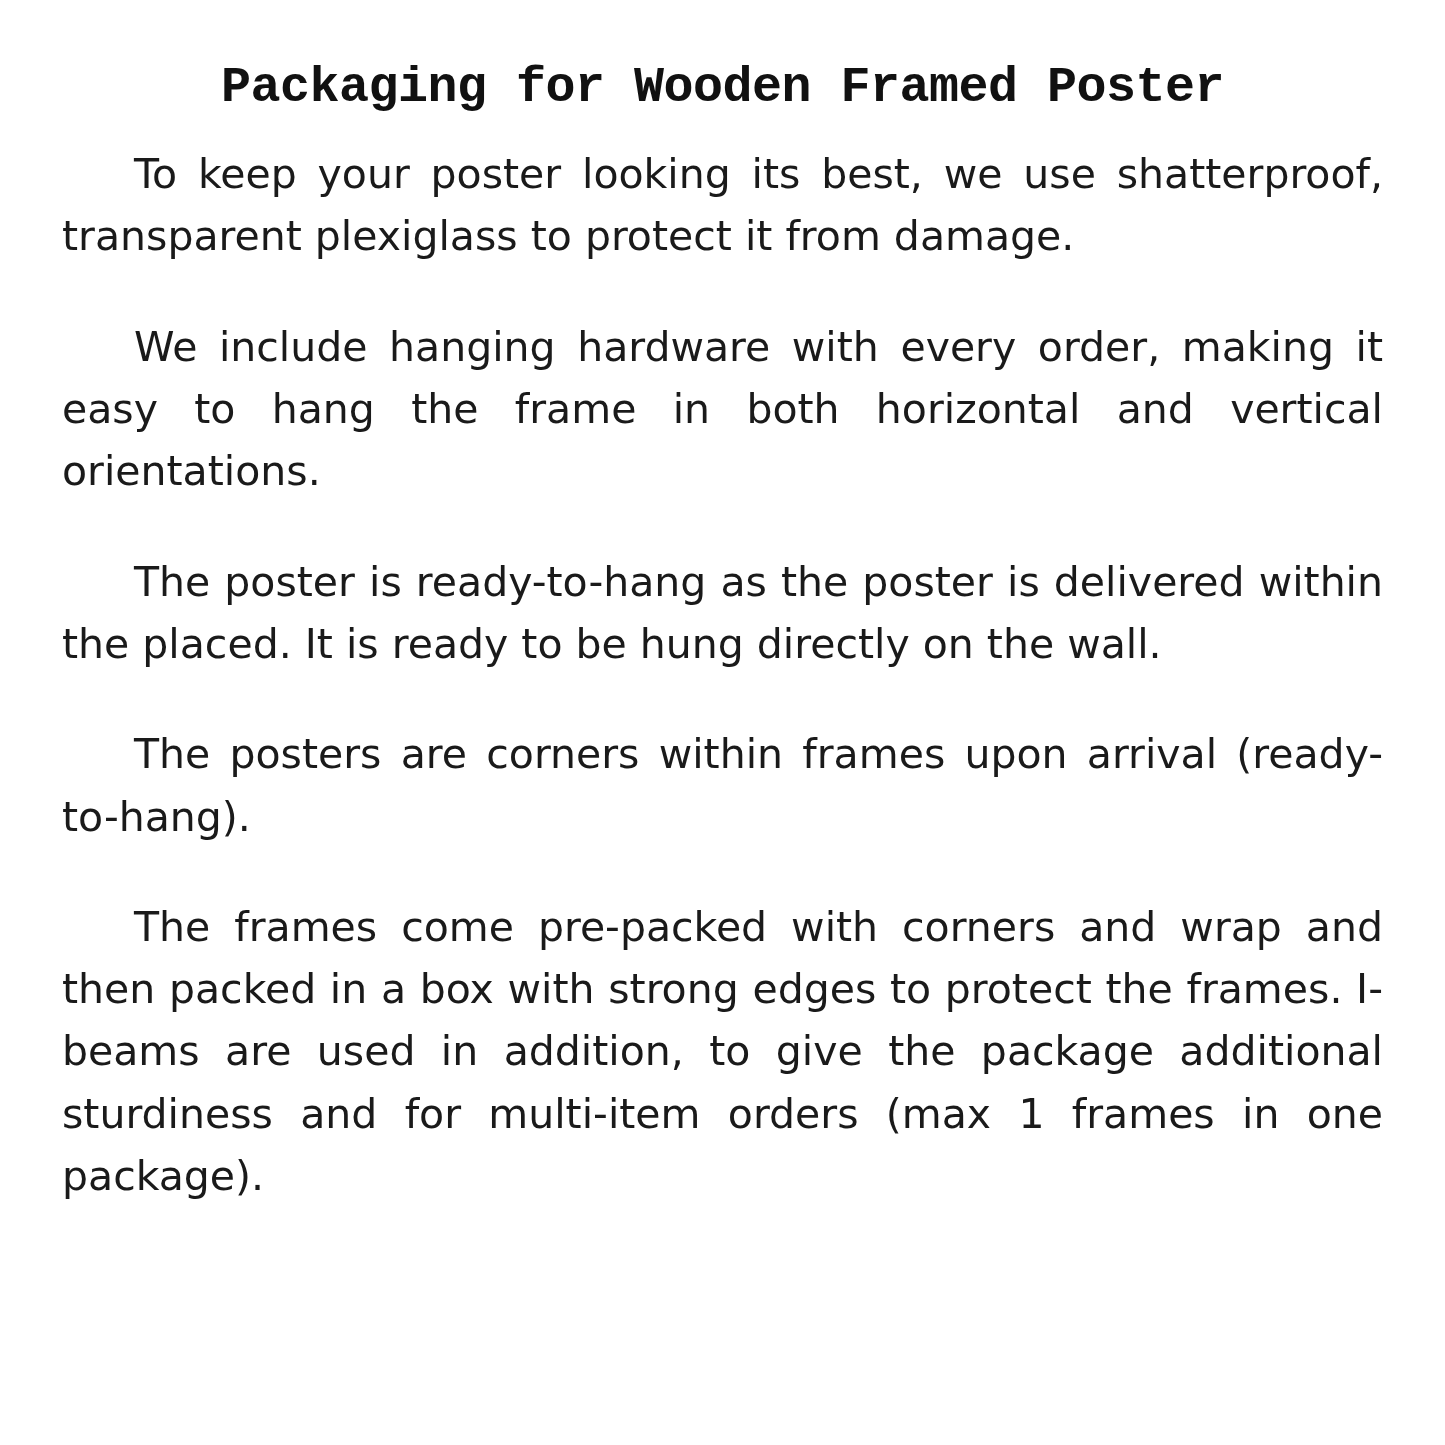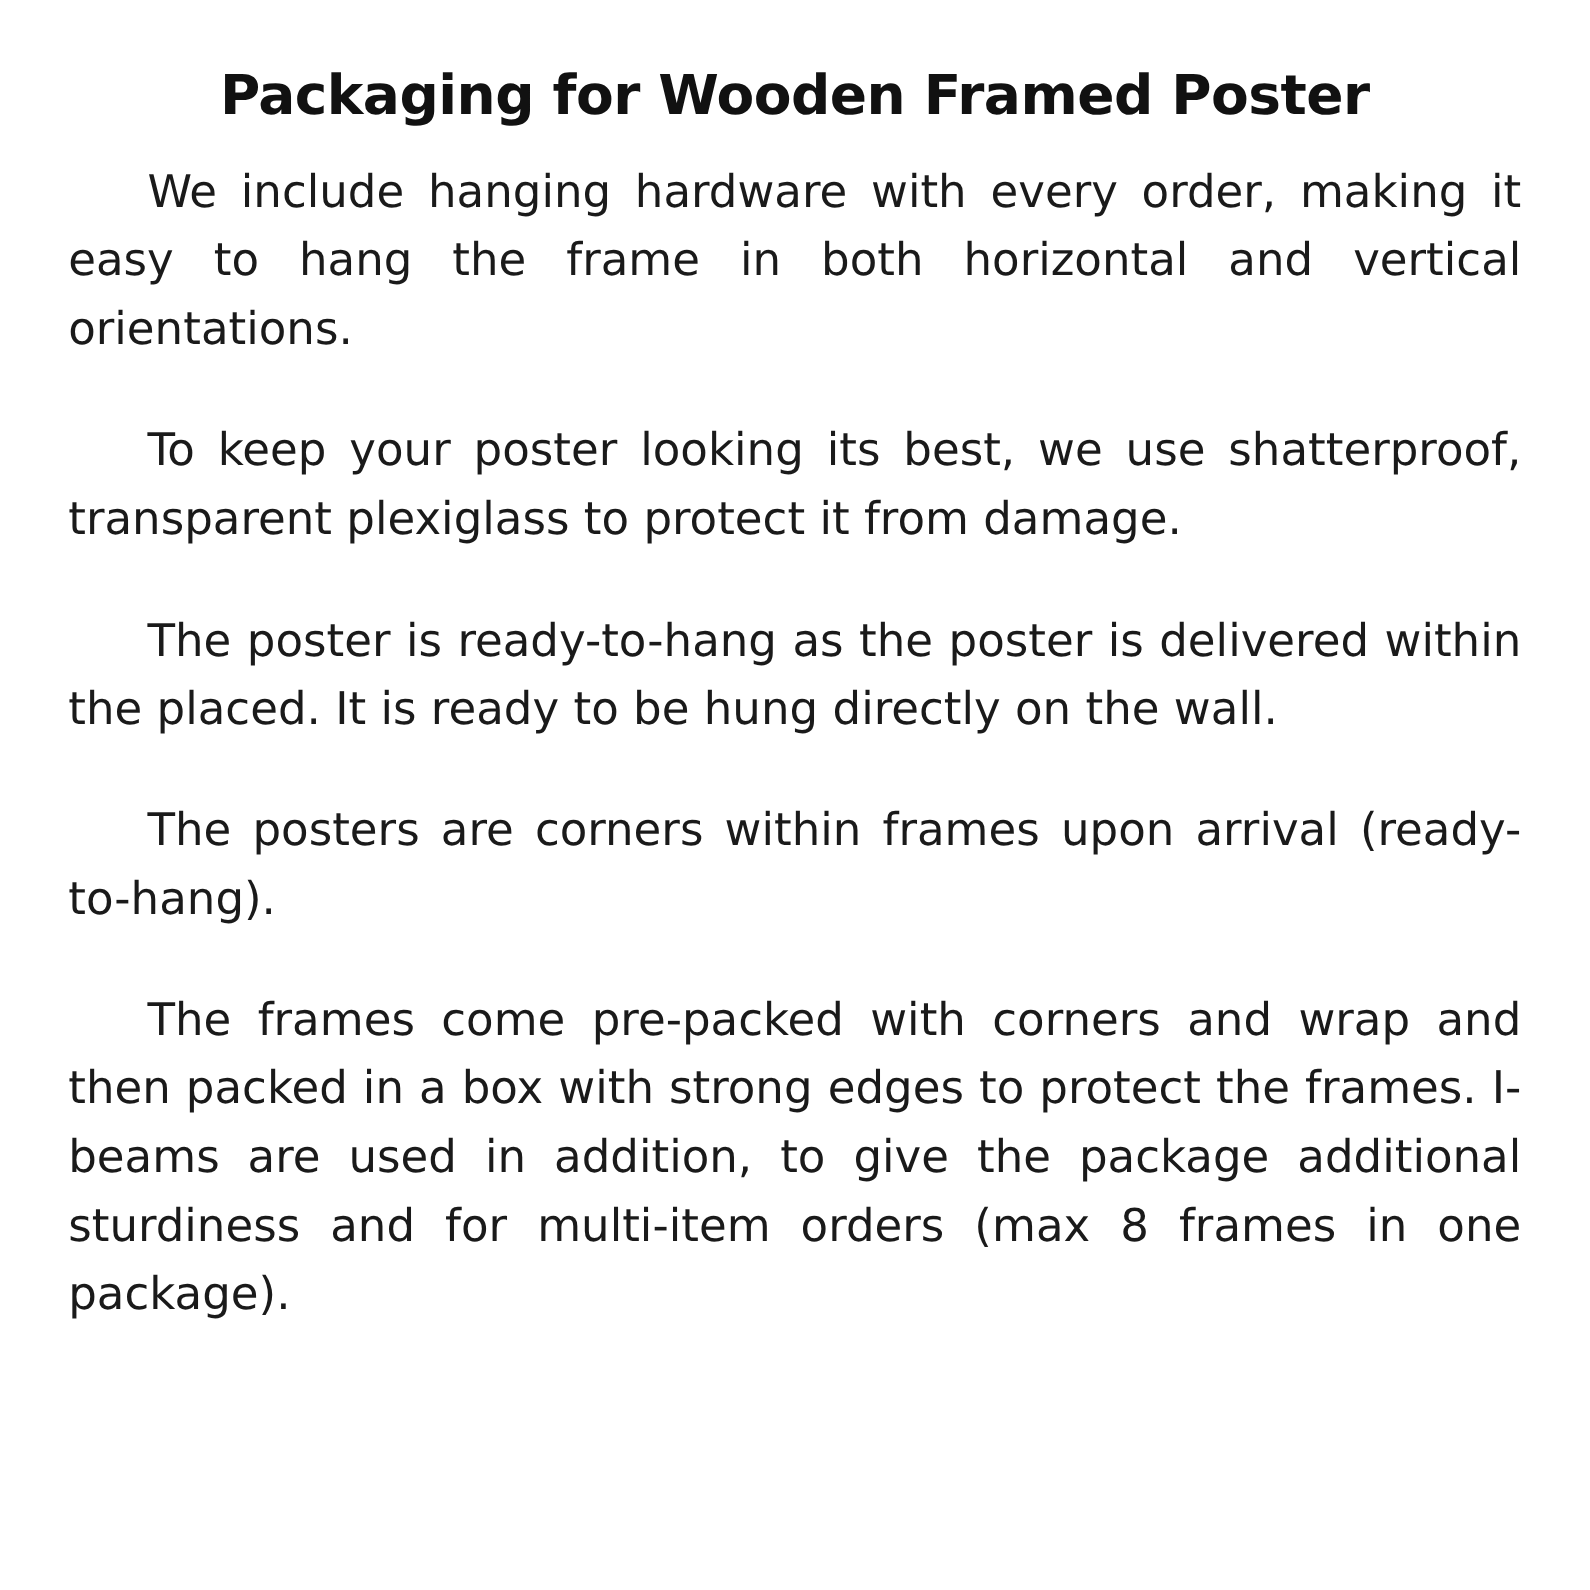--- a/index.html
+++ b/index.html
@@ -22,20 +22,21 @@
     background: #ffffff;
   }
   .doc-title {
     font-size: 50px;
     font-weight: bold;
     text-align: center;
     letter-spacing: -0.5px;
     line-height: 1.18;
     margin: 0 0 26px 0;
     color: #111111;
+    font-family: Liberation Mono, monospace;
   }
   .body-text p {
     font-size: 41px;
     line-height: 1.52;
     text-align: justify;
     text-justify: inter-word;
     margin: 0 0 48px 0;
     text-indent: 72px;
     color: #1a1a1a;
     -webkit-hyphens: none;
@@ -44,19 +45,19 @@
   .body-text p:last-child {
     margin-bottom: 0;
   }
 </style>
 </head>
 <body>
 
 <div class="page">
   <h1 class="doc-title">Packaging for Wooden Framed Poster</h1>
   <div class="body-text">
+    <p>To keep your poster looking its best, we use shatterproof, transparent plexiglass to protect it from damage.</p>
     <p>We include hanging hardware with every order, making it easy to hang the frame in both horizontal and vertical orientations.</p>
-    <p>To keep your poster looking its best, we use shatterproof, transparent plexiglass to protect it from damage.</p>
     <p>The poster is ready-to-hang as the poster is delivered within the placed. It is ready to be hung directly on the wall.</p>
     <p>The posters are corners within frames upon arrival (ready-to-hang).</p>
-    <p>The frames come pre-packed with corners and wrap and then packed in a box with strong edges to protect the frames. I-beams are used in addition, to give the package additional sturdiness and for multi-item orders (max 8 frames in one package).</p>
+    <p>The frames come pre-packed with corners and wrap and then packed in a box with strong edges to protect the frames. I-beams are used in addition, to give the package additional sturdiness and for multi-item orders (max 1 frames in one package).</p>
   </div>
 </div>
 
 </body></html>

